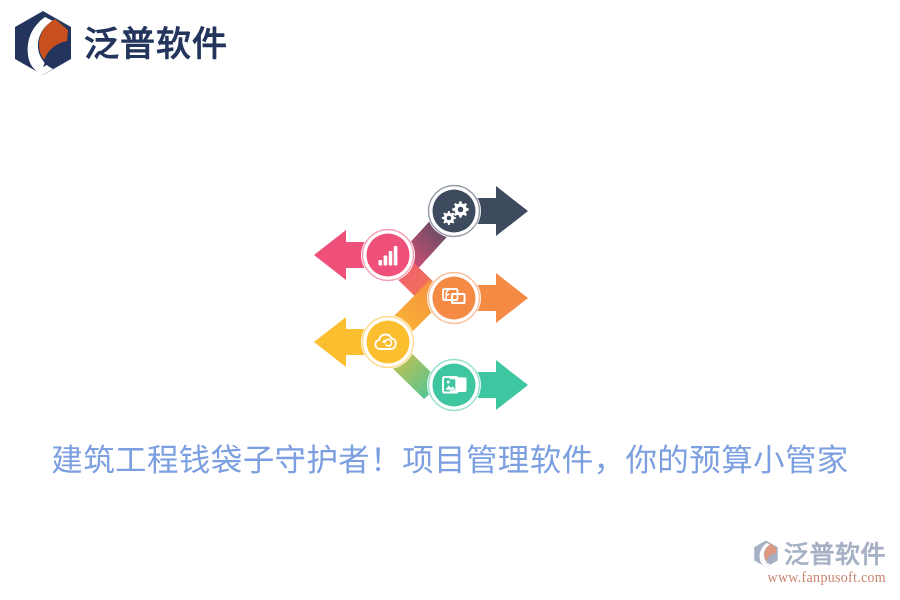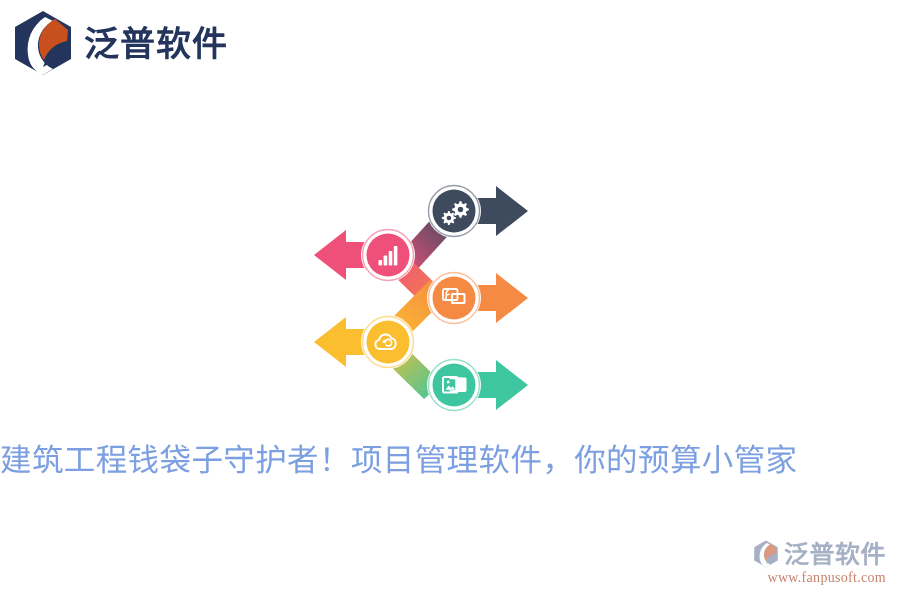--- a/index.html
+++ b/index.html
@@ -70,20 +70,21 @@
     width: 100%;
     height: 100%;
   }
 
   
   #headline {
     position: absolute;
     left: 0;
     top: 434px;
     width: 900px;
+    text-align: center;
     font-size: 31.5px;
     font-weight: 400;
     color: #7B9FE0;
     letter-spacing: 0.4px;
     white-space: nowrap;
     font-family: "DejaVu Sans", "Liberation Sans", sans-serif;
   }
 
   
   #watermark {

